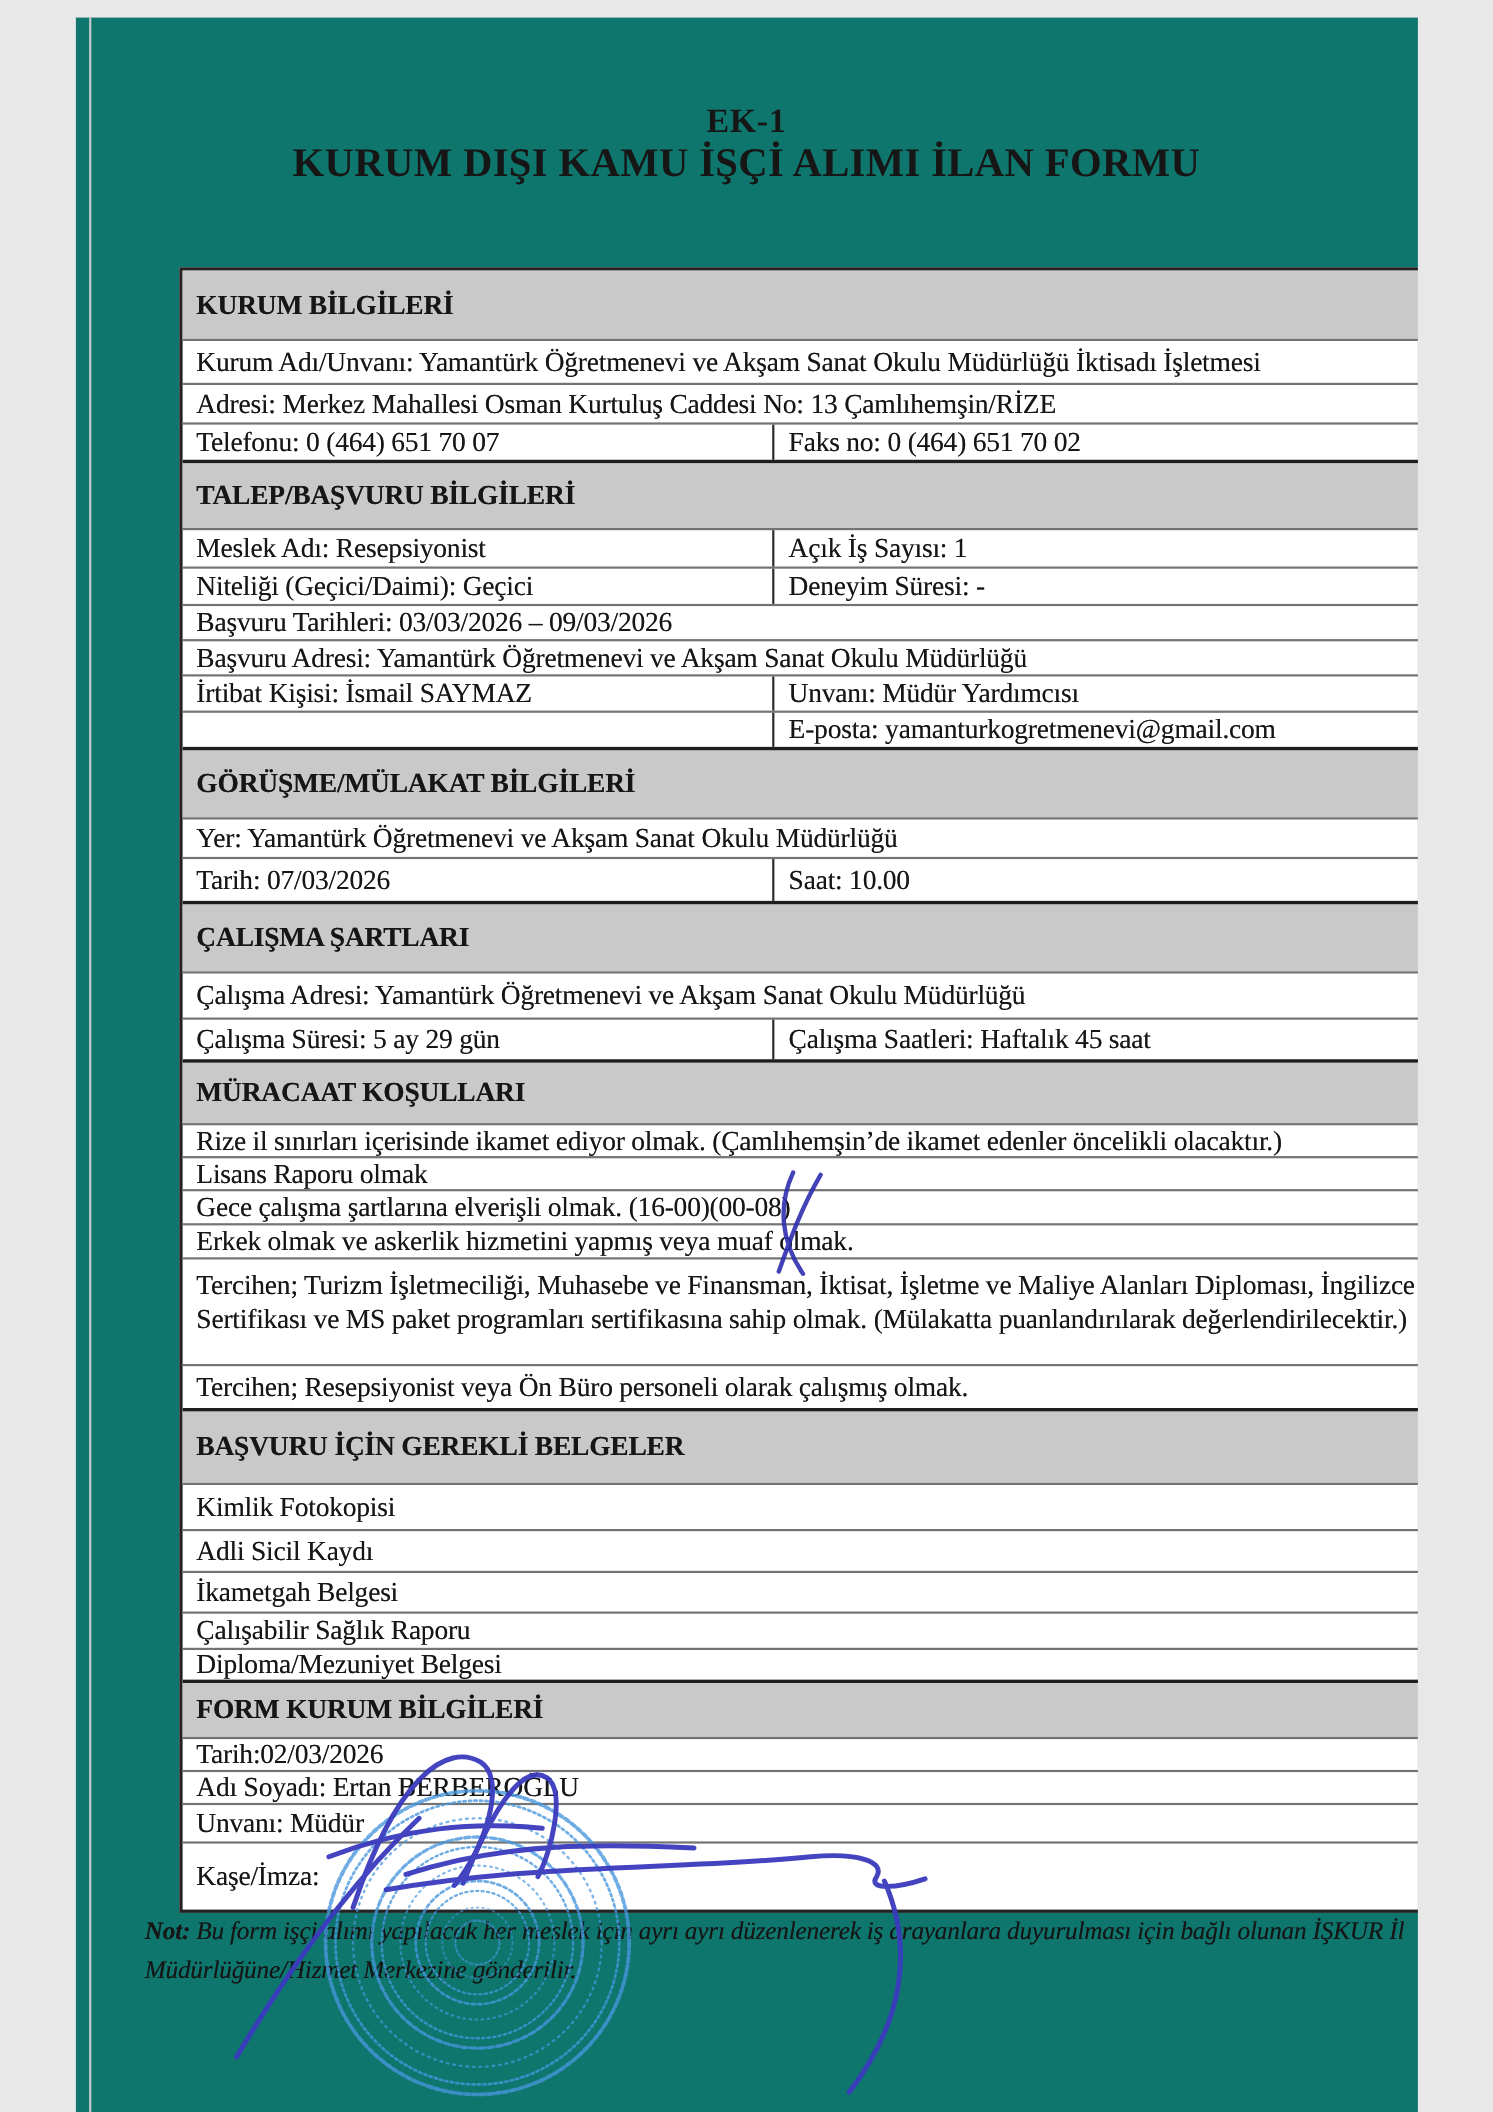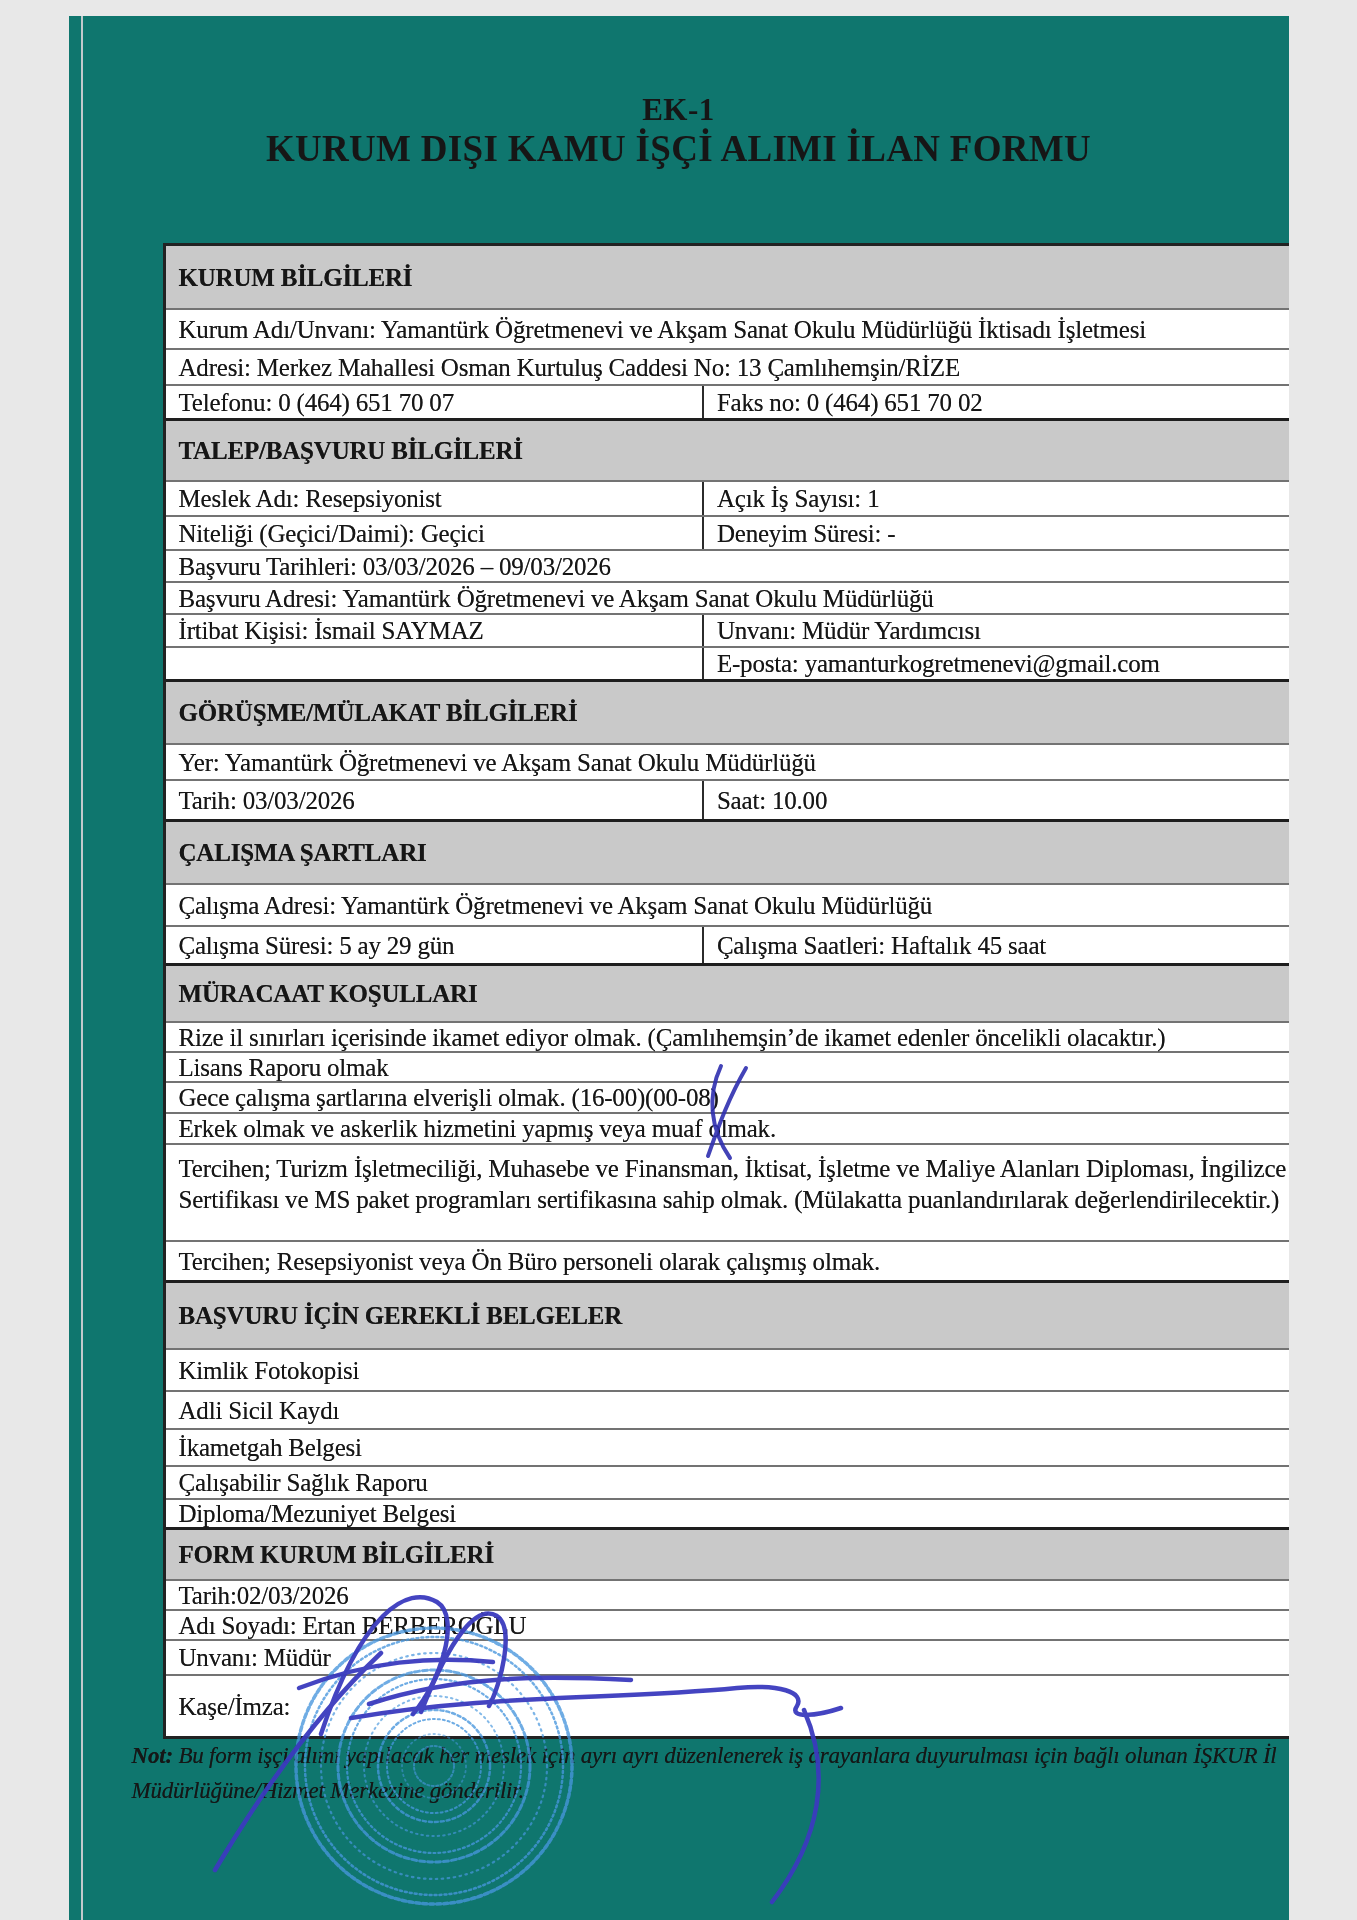--- a/index.html
+++ b/index.html
@@ -91,21 +91,21 @@
       <span class="cell cr">E-posta: yamanturkogretmenevi@gmail.com</span>
     </div>
 
     <div class="row sec" style="height:64px">
       <span class="cell">GÖRÜŞME/MÜLAKAT BİLGİLERİ</span>
     </div>
     <div class="row" style="height:36px">
       <span class="cell">Yer: Yamantürk Öğretmenevi ve Akşam Sanat Okulu Müdürlüğü</span>
     </div>
     <div class="row split" style="height:40px">
-      <span class="cell cl">Tarih: 03/03/2026</span>
+      <span class="cell cl">Tarih: 07/03/2026</span>
       <span class="cell cr">Saat: 10.00</span>
     </div>
 
     <div class="row sec" style="height:64px">
       <span class="cell">ÇALIŞMA ŞARTLARI</span>
     </div>
     <div class="row" style="height:42px">
       <span class="cell">Çalışma Adresi: Yamantürk Öğretmenevi ve Akşam Sanat Okulu Müdürlüğü</span>
     </div>
     <div class="row split" style="height:38px">

